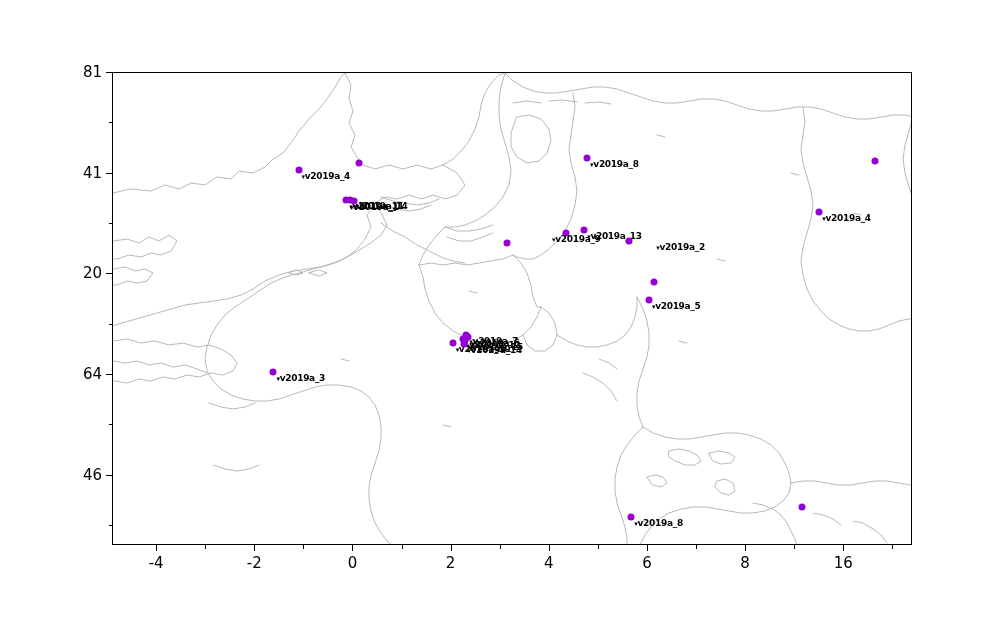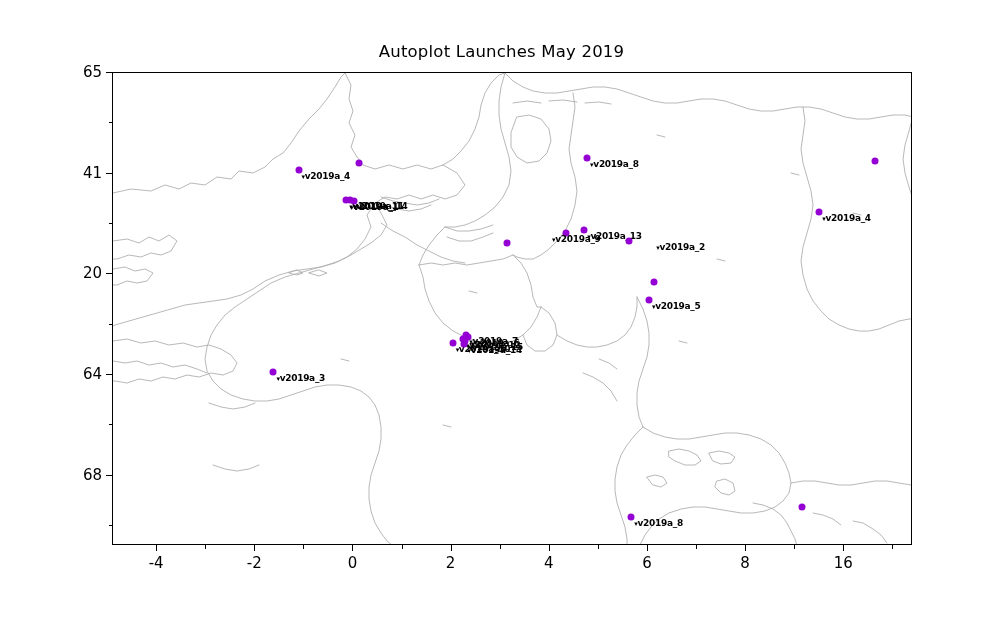--- a/index.html
+++ b/index.html
@@ -41,21 +41,20 @@
   .tlabX{position:absolute;top:9px;font-size:15px;color:#000;
          text-align:center;transform:translateX(-50%);}
   #ticklayerY{position:absolute;left:112px;top:72px;width:0;height:473px;}
   #ticklayerX{position:absolute;left:112px;top:545px;width:800px;height:0;}
 </style>
 </head>
 <body>
 
 <div id="figure">
 
-  <div id="title">Autoplot Launches May 2019</div>
 
   <div id="axes">
     <svg id="mapsvg" viewBox="0 0 800 473" preserveAspectRatio="none">
       <g fill="none" stroke="#b0b0b0" stroke-width="0.9" stroke-linejoin="round" stroke-linecap="round">
 
         <path d="M0,120 L18,116 L38,118 L52,112 L66,116 L78,110 L92,112 L104,104
                  L118,106 L126,98 L140,100 L152,94 L160,86 L170,80 L178,70 L186,58
                  L196,46 L206,36 L214,26 L222,14 L228,4 L232,0"></path>
         <path d="M232,0 L238,12 L236,26 L240,38 L236,50 L242,62 L238,74 L244,84
                  L250,92 L262,96 L276,92 L290,96 L304,92 L318,96 L330,92"></path>
@@ -229,29 +228,29 @@
         <div class="pt" style="left: 160.491px; top: 299.399px; background: rgb(148, 0, 211);"></div>
         <div class="lbl" style="left: 163.491px; top: 304.399px;"><span class="caret">▾</span>v2019a_3</div>
         <div class="pt" style="left: 518.282px; top: 444.318px; background: rgb(148, 0, 211);"></div>
         <div class="lbl" style="left: 521.282px; top: 449.318px;"><span class="caret">▾</span>v2019a_8</div>
         <div class="pt" style="left: 688.589px; top: 433.751px; background: rgb(148, 0, 211);"></div>
       </div>
   </div>
 
   <div id="ticklayerY">
       <div class="tickY" style="top: 402.553px;"></div>
-      <div class="tlabY" style="top: 402.553px;">68</div>
+      <div class="tlabY" style="top: 402.553px;">46</div>
       <div class="tickY" style="top: 301.915px;"></div>
       <div class="tlabY" style="top: 301.915px;">64</div>
       <div class="tickY" style="top: 201.277px;"></div>
       <div class="tlabY" style="top: 201.277px;">20</div>
       <div class="tickY" style="top: 100.638px;"></div>
       <div class="tlabY" style="top: 100.638px;">41</div>
       <div class="tickY" style="top: 0px;"></div>
-      <div class="tlabY" style="top: 0px;">65</div>
+      <div class="tlabY" style="top: 0px;">81</div>
       <div class="tickYm" style="top: 452.872px;"></div>
       <div class="tickYm" style="top: 352.234px;"></div>
       <div class="tickYm" style="top: 251.596px;"></div>
       <div class="tickYm" style="top: 150.957px;"></div>
       <div class="tickYm" style="top: 50.3191px;"></div>
     </div>
   <div id="ticklayerX">
       <div class="tickX" style="left: 44.1718px;"></div>
       <div class="tlabX" style="left: 44.1718px;">-4</div>
       <div class="tickX" style="left: 142.331px;"></div>

